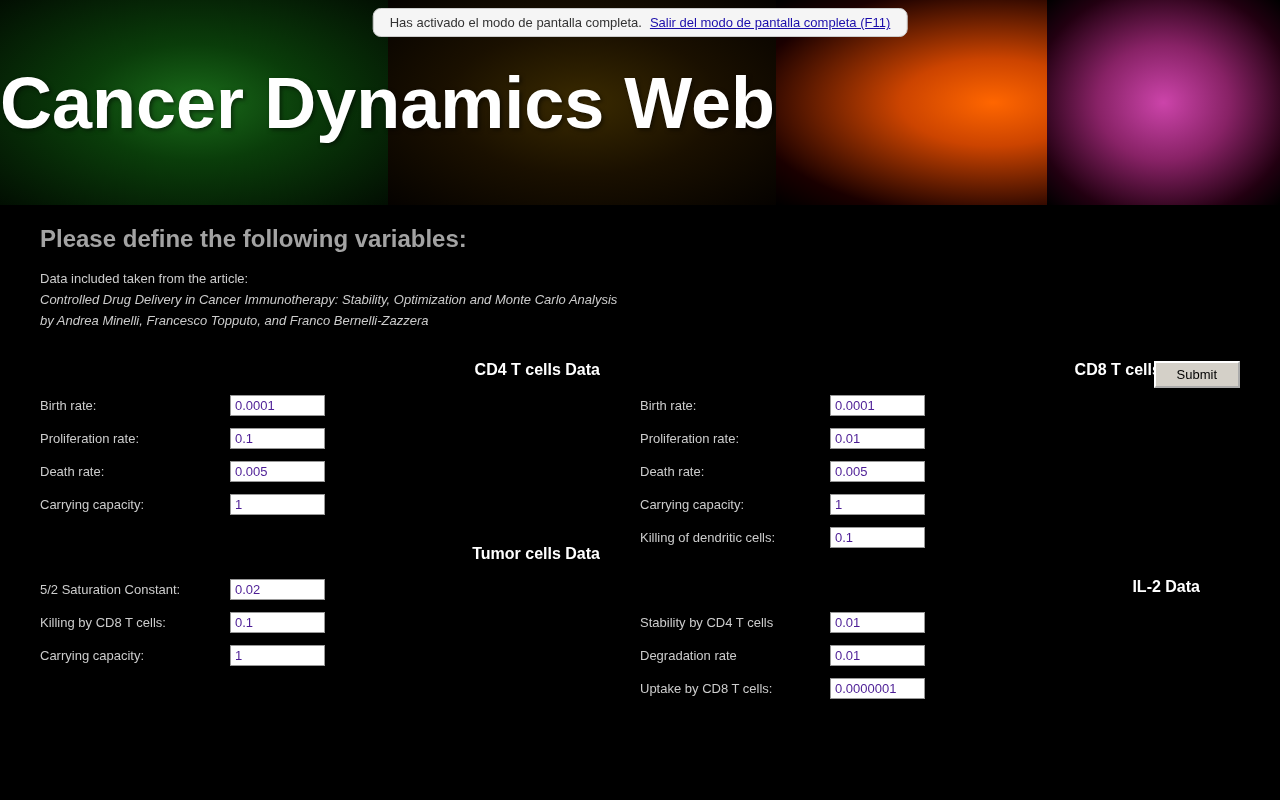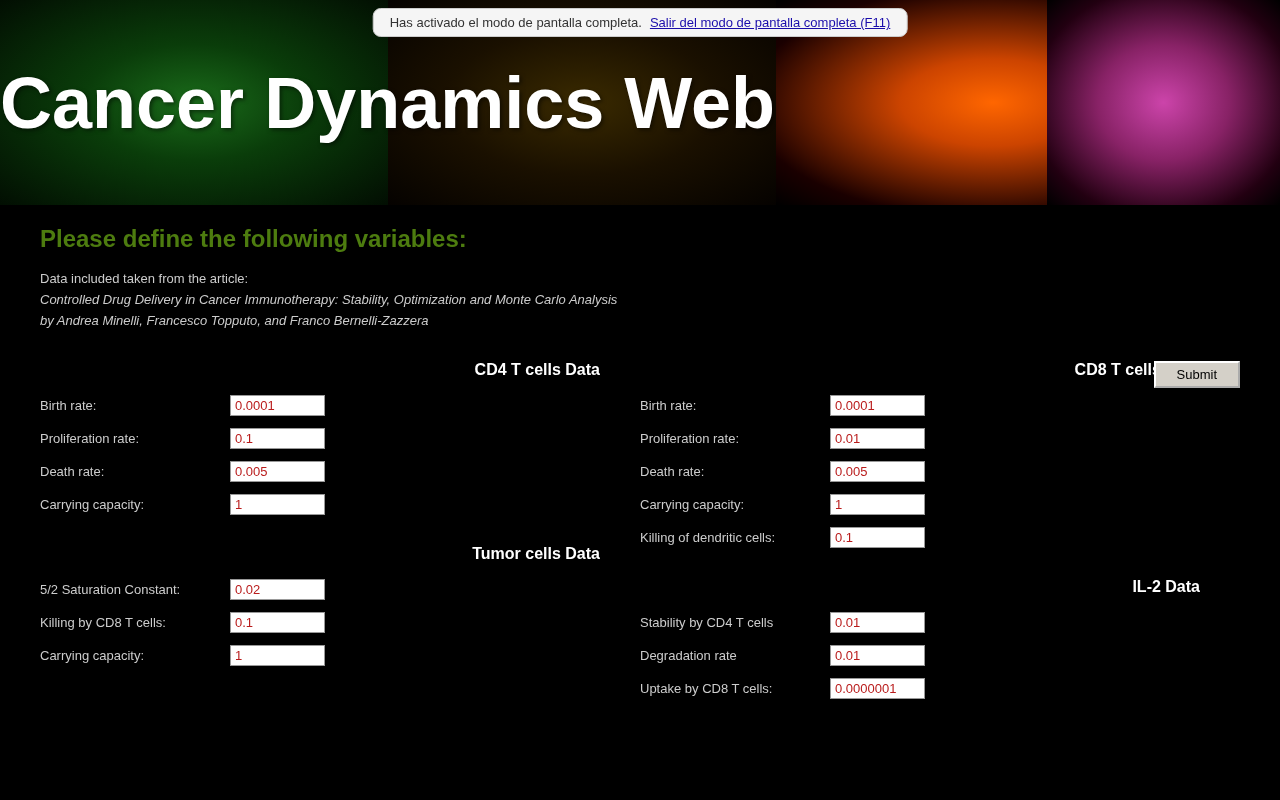--- a/index.html
+++ b/index.html
@@ -79,21 +79,21 @@
     .main-content {
       background: #000;
       color: #fff;
       padding: 20px 40px 40px 40px;
     }
 
     .page-title {
       font-size: 24px;
       font-weight: bold;
       margin-bottom: 16px;
-      color: #4d7c0f;
+      color: #a3a3a3;
     }
 
     .article-info {
       font-size: 13px;
       color: #ccc;
       margin-bottom: 30px;
       line-height: 1.6;
     }
     .article-info em {
       font-style: italic;
@@ -133,21 +133,21 @@
       margin-bottom: 12px;
     }
     .field-label {
       color: #ccc;
       font-size: 13px;
       width: 190px;
       flex-shrink: 0;
     }
     .field-input {
       background: #fff;
-      color: #b91c1c;
+      color: #4c1d95;
       border: 1px solid #999;
       padding: 2px 4px;
       font-size: 13px;
       width: 95px;
     }
 
     .section-block {
       margin-bottom: 30px;
     }
 

